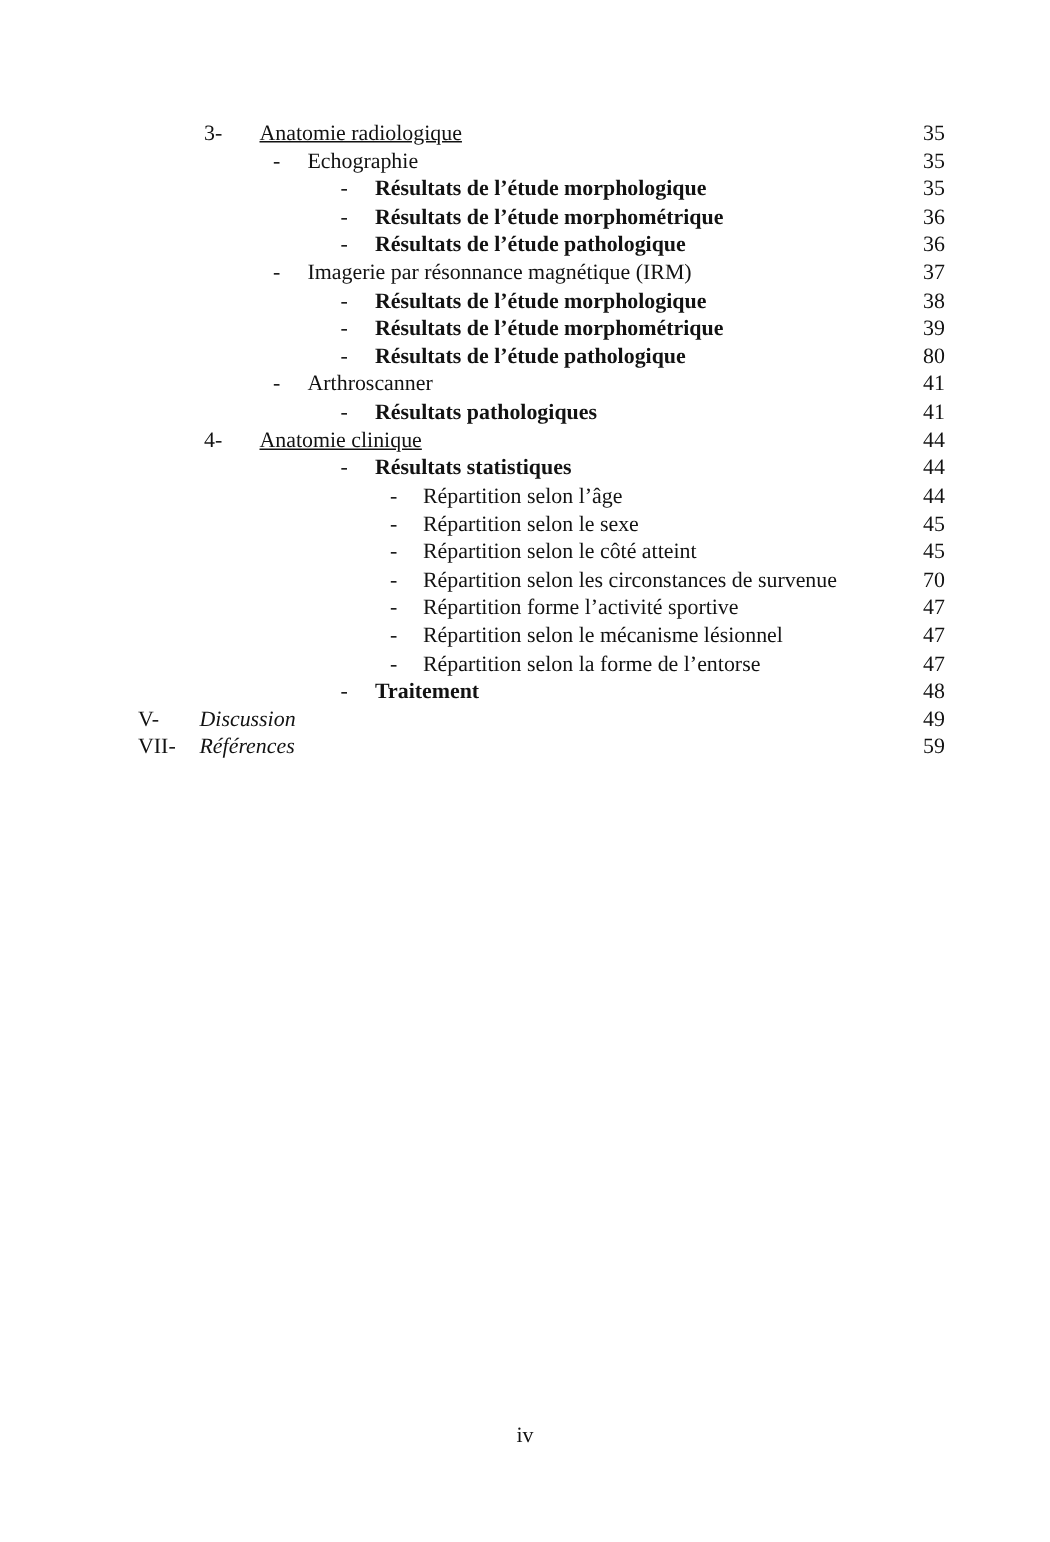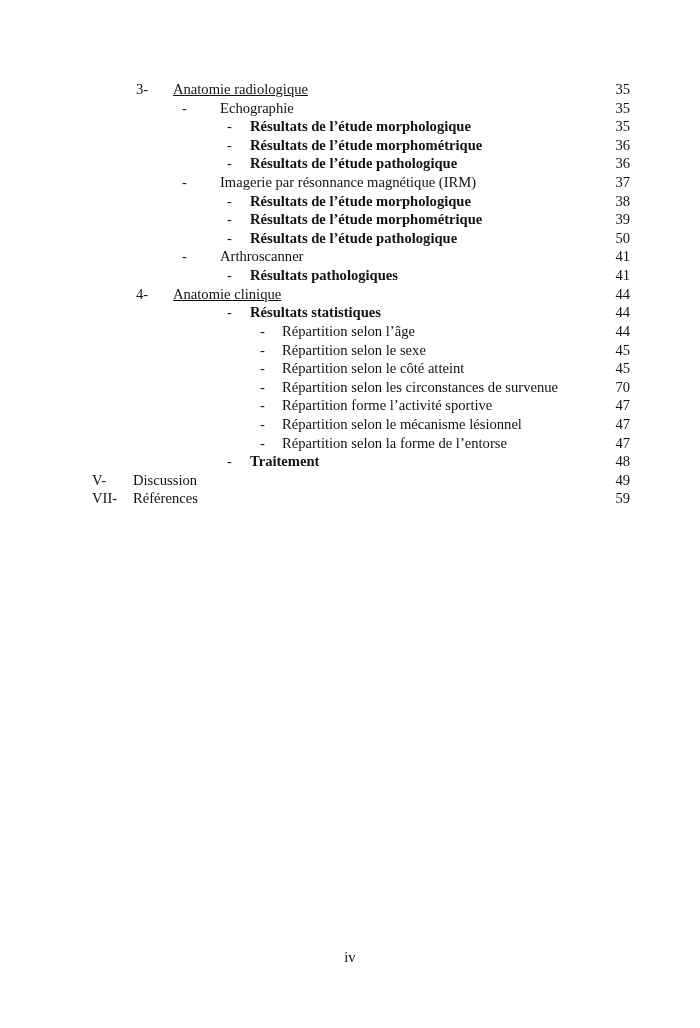--- a/index.html
+++ b/index.html
@@ -38,25 +38,25 @@
     white-space: nowrap;
   }
   .toc-row .page-num {
     position: absolute;
     top: 0;
     right: 70px;
     text-align: right;
   }
   
   .lv-roman .marker { left: 92px; }
-  .lv-roman .label  { left: 133px; }
+  .lv-roman .label  { left: 133px; font-style: italic; }
   .lv-num   .marker { left: 136px; }
   .lv-num   .label  { left: 173px; text-decoration: underline; }
   .lv-l2    .marker { left: 182px; }
-  .lv-l2    .label  { left: 205px; margin-left: 15px; }
+  .lv-l2    .label  { left: 205px; }
   .lv-l3    .marker { left: 227px; }
   .lv-l3    .label  { left: 250px; font-weight: bold; }
   .lv-l4    .marker { left: 260px; }
   .lv-l4    .label  { left: 282px; }
   .footer {
     position: absolute;
     top: 949px;
     left: 0;
     width: 700px;
     text-align: center;
@@ -104,21 +104,21 @@
     <span class="page-num">38</span>
   </div>
       <div class="toc-row lv-l3">
     <span class="marker">-</span>
     <span class="label">Résultats de l’étude morphométrique</span>
     <span class="page-num">39</span>
   </div>
       <div class="toc-row lv-l3">
     <span class="marker">-</span>
     <span class="label">Résultats de l’étude pathologique</span>
-    <span class="page-num">50</span>
+    <span class="page-num">80</span>
   </div>
       <div class="toc-row lv-l2">
     <span class="marker">-</span>
     <span class="label">Arthroscanner</span>
     <span class="page-num">41</span>
   </div>
       <div class="toc-row lv-l3">
     <span class="marker">-</span>
     <span class="label">Résultats pathologiques</span>
     <span class="page-num">41</span>

